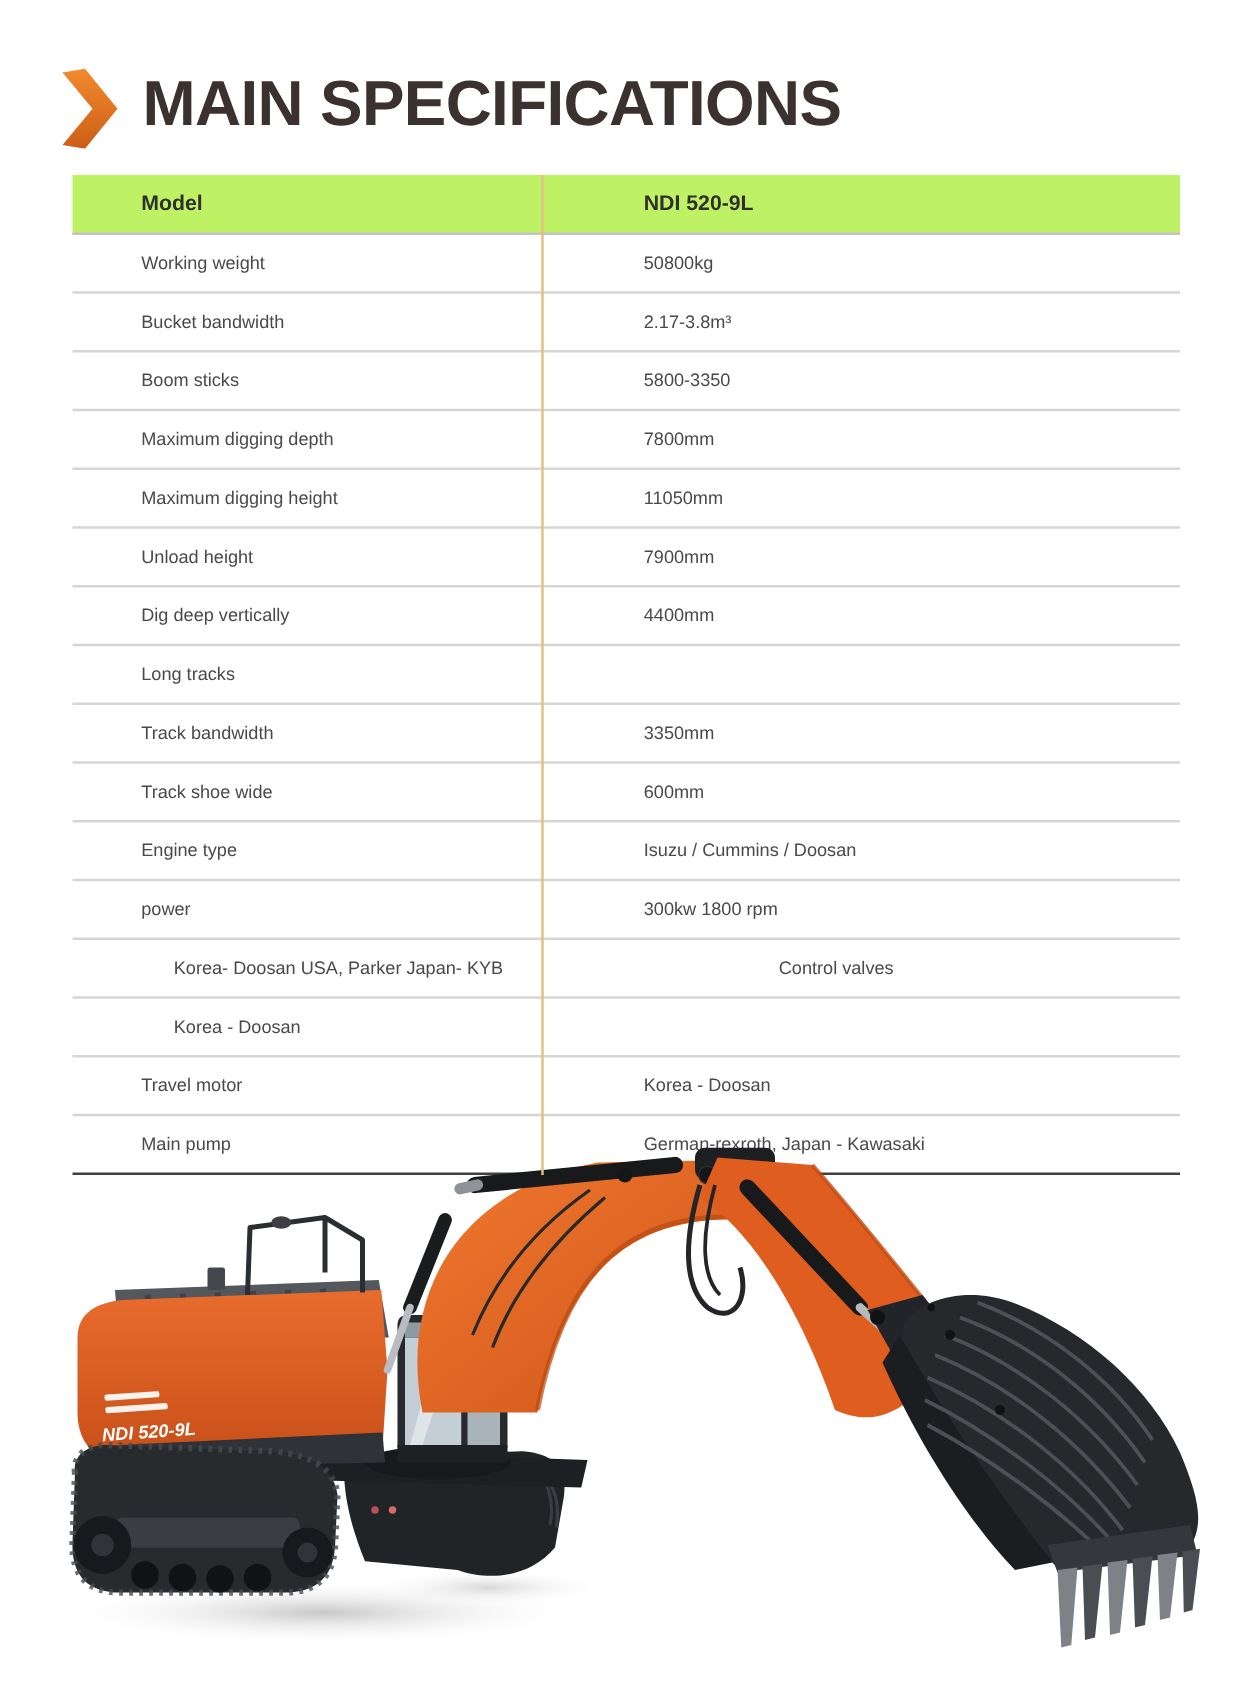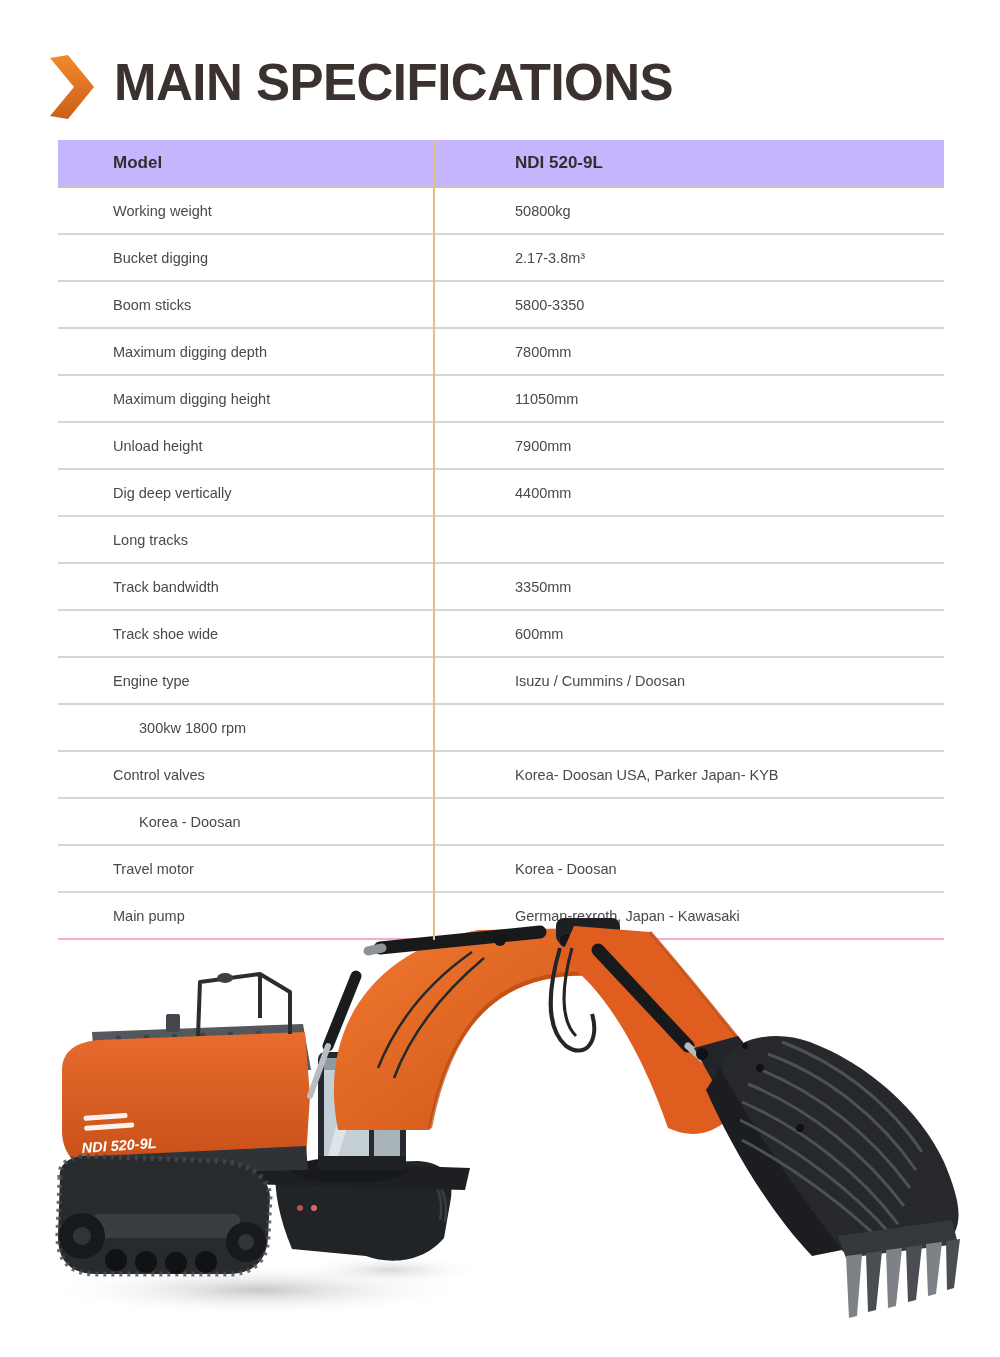--- a/index.html
+++ b/index.html
@@ -7,28 +7,28 @@
   .page{position:relative;width:1000px;height:1301px;background:#fff;}
 
   
   .title-wrap{position:absolute;left:0;top:0;width:1000px;height:140px;}
   .chevron{position:absolute;left:48px;top:55px;width:47px;height:64px;}
   .page-title{position:absolute;left:114px;top:52px;margin:0;font-size:51px;line-height:62px;
     font-weight:bold;letter-spacing:-0.5px;color:#3B3230;font-family:"Liberation Sans",sans-serif;}
 
   
   .spec-table{position:absolute;left:58px;top:140px;width:886px;background:#fff;}
-  .thead{display:flex;height:46px;align-items:center;background:#c4b5fd;border-bottom:2px solid #C3C3C3;}
+  .thead{display:flex;height:46px;align-items:center;background:#bef264;border-bottom:2px solid #C3C3C3;}
   .thead .cell{font-size:17px;font-weight:bold;color:#2F2F2F;}
   .cell.label{width:376px;box-sizing:border-box;padding-left:55px;flex:none;}
   .cell.value{flex:1;box-sizing:border-box;padding-left:81px;}
   .trow{display:flex;height:45px;align-items:center;border-top:2px solid #D6D6D6;}
   .trow:first-child{border-top:none;}
   .trow .cell{font-size:14.5px;color:#494949;}
-  .tbody{border-bottom:2px solid #f9a8d4;}
+  .tbody{border-bottom:2px solid #404040;}
   .vdivider{position:absolute;left:375px;top:0;bottom:0;width:2px;background:#E7BE84;z-index:2;}
 
   
   .excavator{position:absolute;left:0;top:918px;width:1000px;height:439px;}
 </style>
 </head>
 <body>
 
 <div class="page">
 
@@ -51,21 +51,21 @@
       <div class="cell label">Model</div>
       <div class="cell value">NDI 520-9L</div>
     </div>
     <div class="tbody">
     <div class="trow">
       <div class="cell label">Working weight</div>
       <div class="cell value">50800kg</div>
     </div>
 
     <div class="trow">
-      <div class="cell label">Bucket digging</div>
+      <div class="cell label">Bucket bandwidth</div>
       <div class="cell value">2.17-3.8m³</div>
     </div>
 
     <div class="trow">
       <div class="cell label">Boom sticks</div>
       <div class="cell value">5800-3350</div>
     </div>
 
     <div class="trow">
       <div class="cell label">Maximum digging depth</div>
@@ -100,26 +100,27 @@
       <div class="cell label">Track shoe wide</div>
       <div class="cell value">600mm</div>
     </div>
 
     <div class="trow">
       <div class="cell label">Engine type</div>
       <div class="cell value">Isuzu / Cummins / Doosan</div>
     </div>
 
     <div class="trow">
+      <div class="cell label">power</div>
       <div class="cell value">300kw 1800 rpm</div>
     </div>
 
     <div class="trow">
+      <div class="cell value">Korea- Doosan USA, Parker Japan- KYB</div>
       <div class="cell label">Control valves</div>
-      <div class="cell value">Korea- Doosan USA, Parker Japan- KYB</div>
     </div>
 
     <div class="trow">
       <div class="cell value">Korea - Doosan</div>
     </div>
 
     <div class="trow">
       <div class="cell label">Travel motor</div>
       <div class="cell value">Korea - Doosan</div>
     </div>

